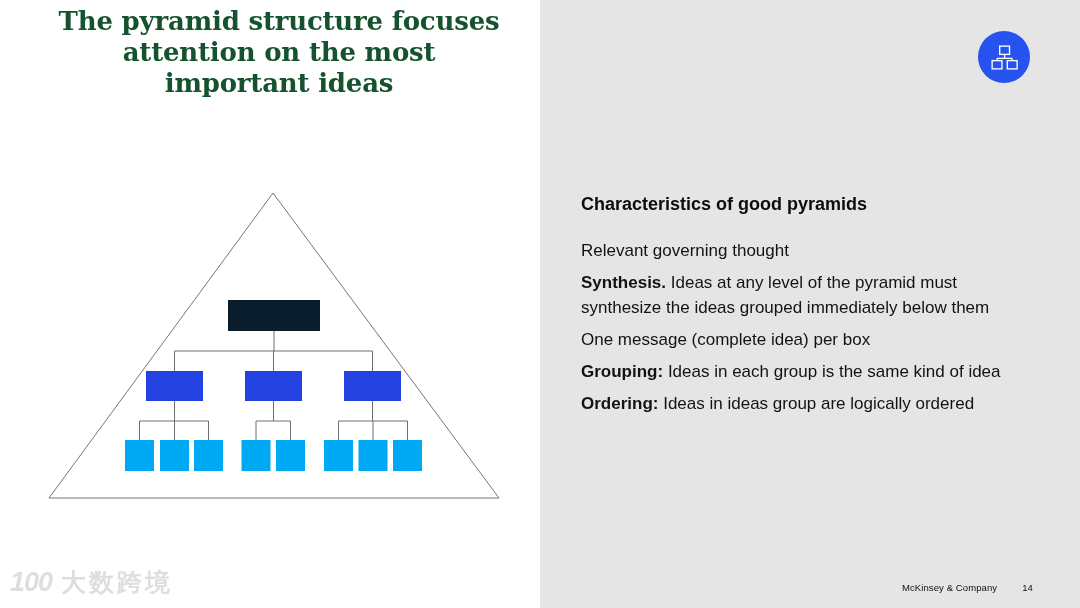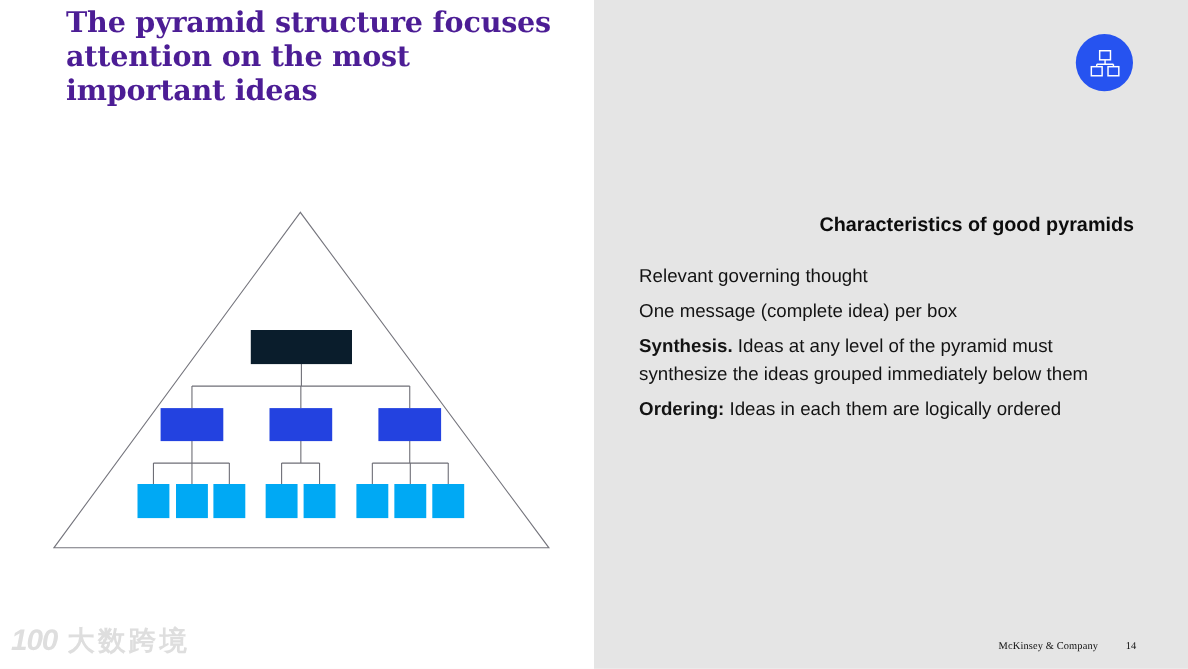--- a/index.html
+++ b/index.html
@@ -6,49 +6,50 @@
   html,body { width:1080px; height:608px; }
   body { font-family:"Liberation Sans", sans-serif; background:#ffffff; position:relative; overflow:hidden; }
 
   .slide { position:absolute; inset:0; width:1080px; height:608px; background:#ffffff; }
 
   
   .right-panel { position:absolute; left:540px; top:0; width:540px; height:608px; background:#e5e5e5; }
 
   
   .slide-title {
-    position:absolute; left:60px; top:6px; width:462px;
+    position:absolute; left:48px; top:6px; width:462px;
     font-family:"DejaVu Serif", serif;
-    font-size:26px; line-height:31px; font-weight:bold; color:#4c1d95;
+    font-size:26px; line-height:31px; font-weight:bold; color:#14532d;
     letter-spacing:-0.2px;
+    text-align:center;
   }
 
   
   .pyramid-wrap { position:absolute; left:0; top:0; width:540px; height:608px; }
   .pyramid-wrap svg { display:block; }
 
   
   .panel-content { position:absolute; left:581px; top:193px; width:450px; color:#131313; }
-  .panel-heading { font-size:18px; line-height:22px; font-weight:bold; color:#0c0c0c; margin-bottom:23px;text-align:right; }
+  .panel-heading { font-size:18px; line-height:22px; font-weight:bold; color:#0c0c0c; margin-bottom:23px; }
   .panel-content p.bullet { font-size:17px; line-height:25px; margin-bottom:7px; }
   .panel-content p.bullet strong { font-weight:bold; }
 
   
   .icon-badge {
     position:absolute; left:978px; top:31px; width:52px; height:52px;
     border-radius:50%; background:#2653f0;
     display:flex; align-items:center; justify-content:center;
   }
   .icon-badge svg { width:29px; height:29px; }
 
   
   .footer {
     position:absolute; right:47px; bottom:15px;
     display:flex; align-items:baseline; gap:25px;
-    font-size:9.5px; color:#111111; letter-spacing:0.1px;font-family:Liberation Serif, serif;
+    font-size:9.5px; color:#111111; letter-spacing:0.1px;
   }
 
   
   .watermark {
     position:absolute; left:10px; bottom:9px;
     display:flex; align-items:baseline; gap:9px;
     color:#dedede; user-select:none;margin-top:32px;
   }
   .wm-logo { font-weight:bold; font-size:27px; font-style:italic; letter-spacing:-1px; }
   .wm-text { font-weight:bold; font-size:25px; letter-spacing:3px; font-family:"DejaVu Sans", sans-serif; }
@@ -96,23 +97,24 @@
         <rect x="324" y="440" width="29" height="31" fill="#00a9f4"></rect>
         <rect x="358.5" y="440" width="29" height="31" fill="#00a9f4"></rect>
         <rect x="393" y="440" width="29" height="31" fill="#00a9f4"></rect>
       </svg>
   </div>
 
   <div class="panel-content">
     <div class="panel-heading">Characteristics of good pyramids</div>
     <div>
         <p class="bullet"><span>Relevant governing thought</span></p>
+        <p class="bullet"><strong>Synthesis.</strong><span> Ideas at any level of the pyramid must synthesize the ideas grouped immediately below them</span></p>
         <p class="bullet"><span>One message (complete idea) per box</span></p>
-        <p class="bullet"><strong>Synthesis.</strong><span> Ideas at any level of the pyramid must synthesize the ideas grouped immediately below them</span></p>
-        <p class="bullet"><strong>Ordering:</strong><span> Ideas in each them are logically ordered</span></p>
+        <p class="bullet"><strong>Grouping:</strong><span> Ideas in each group is the same kind of idea</span></p>
+        <p class="bullet"><strong>Ordering:</strong><span> Ideas in ideas group are logically ordered</span></p>
       </div>
   </div>
 
   <div class="icon-badge" style="background: rgb(38, 83, 240);">
     <svg viewBox="0 0 26 26" fill="none" stroke="#ffffff" stroke-width="1.2">
       <rect x="8.7" y="2.8" width="8.8" height="7.4"></rect>
       <path d="M13.1 10.2 V13.8 M6.3 13.8 H19.9 M6.3 13.8 V15.8 M19.9 13.8 V15.8"></path>
       <rect x="1.9" y="15.8" width="8.8" height="7.4"></rect>
       <rect x="15.5" y="15.8" width="8.8" height="7.4"></rect>
     </svg>

